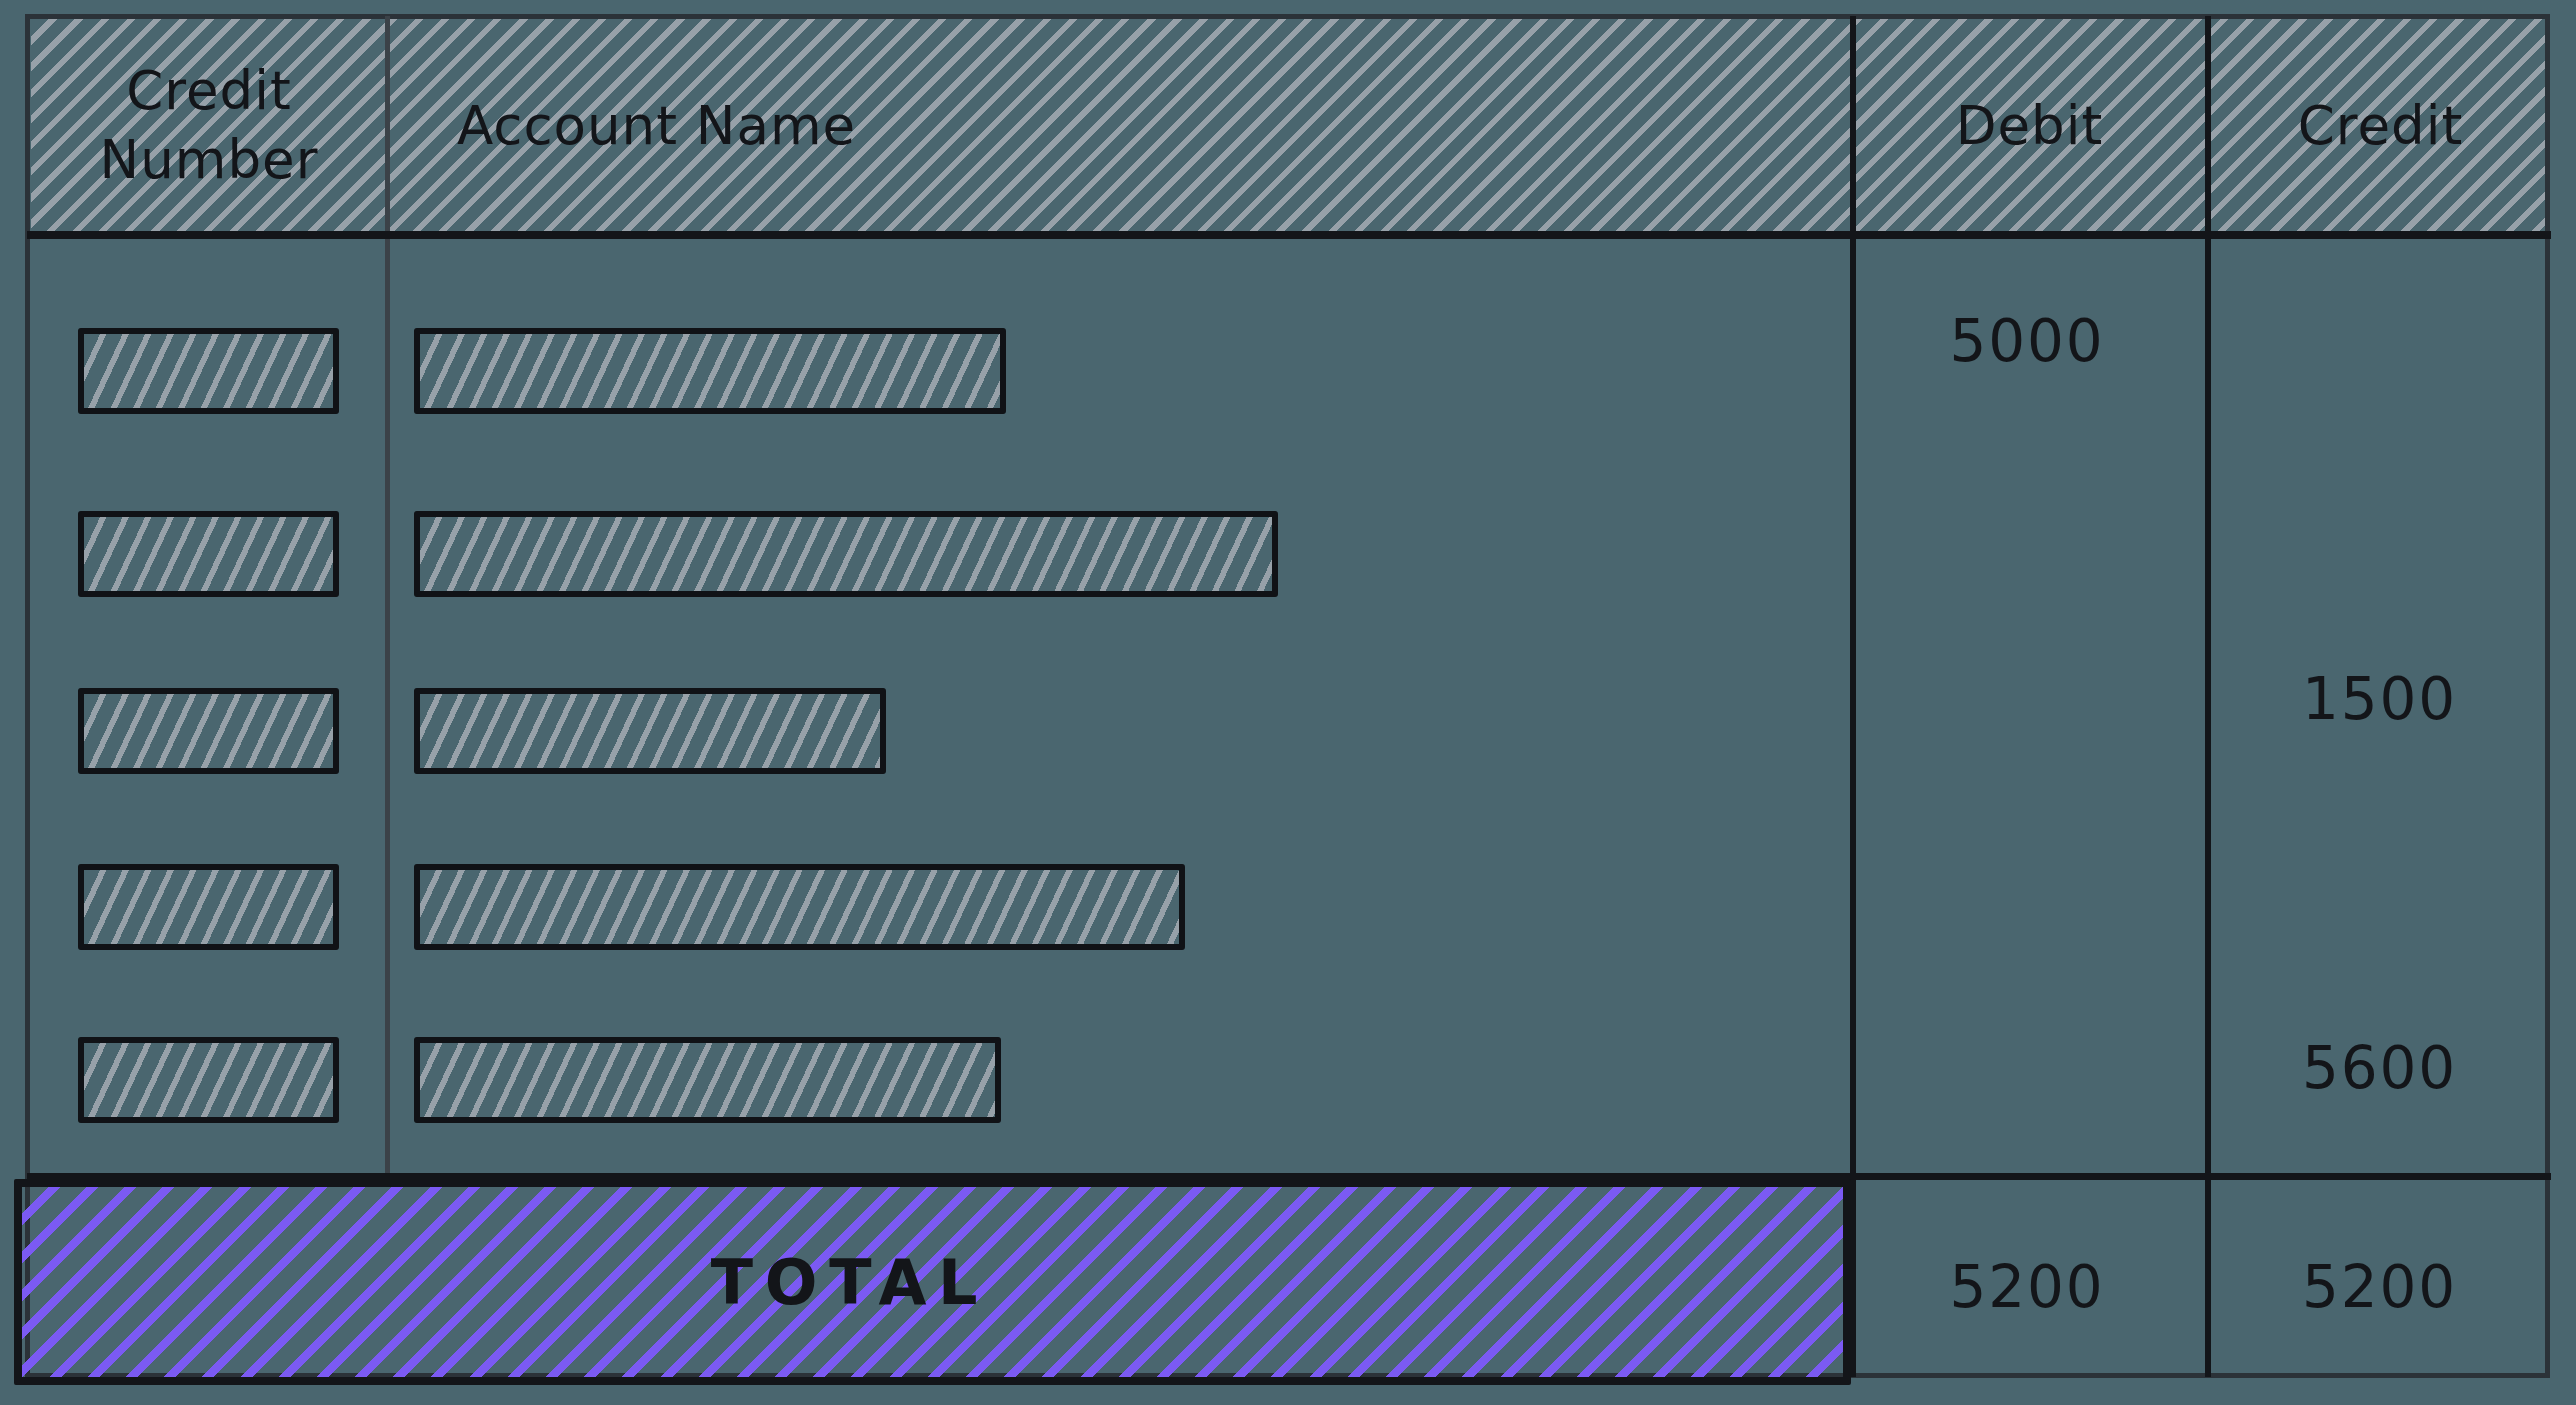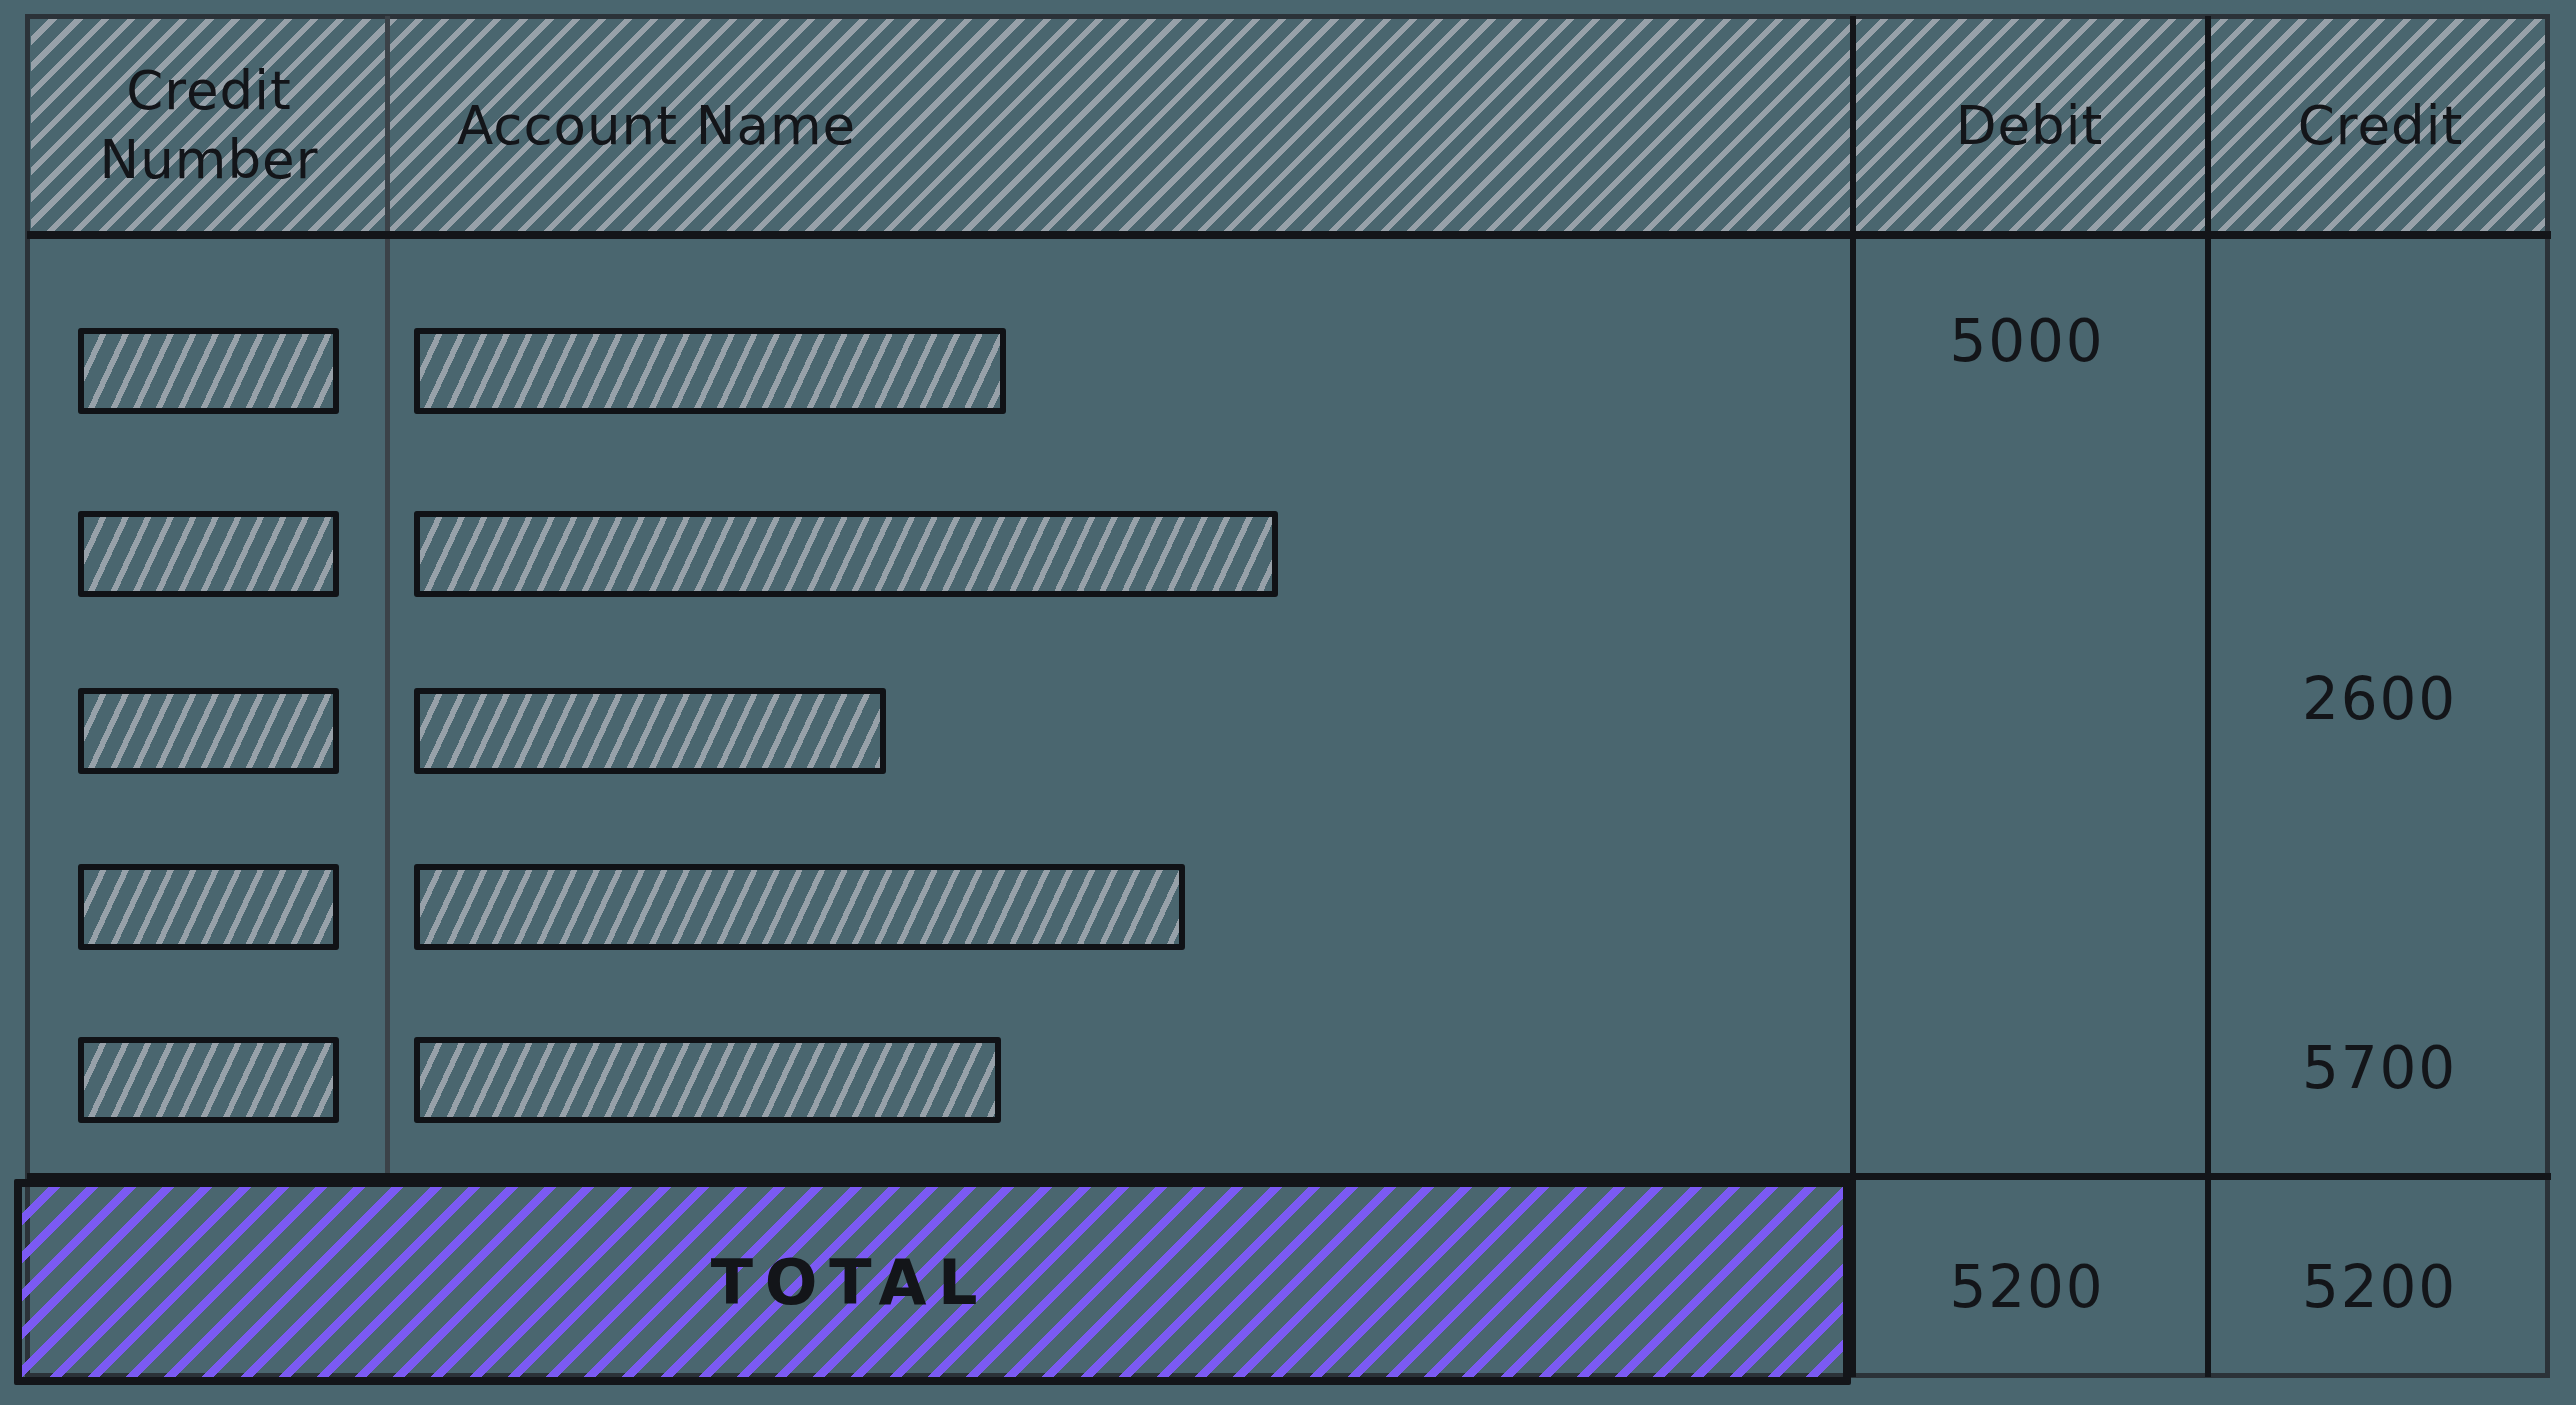--- a/index.html
+++ b/index.html
@@ -93,30 +93,30 @@
   <div class="val debit vt0">5000</div>
   <div class="val credit vt0"></div>
 
   <div class="numbox hatch-box rt1"></div>
   <div class="namebox hatch-box rt1 nw1"></div>
   <div class="val debit vt1"></div>
 
   <div class="numbox hatch-box rt2"></div>
   <div class="namebox hatch-box rt2 nw2"></div>
   <div class="val debit vt2"></div>
-  <div class="val credit vt2">2600</div>
+  <div class="val credit vt2">1500</div>
 
   <div class="numbox hatch-box rt3"></div>
   <div class="namebox hatch-box rt3 nw3"></div>
   <div class="val credit vt3"></div>
 
   <div class="numbox hatch-box rt4"></div>
   <div class="namebox hatch-box rt4 nw4"></div>
   <div class="val debit vt4"></div>
-  <div class="val credit vt4">5700</div>
+  <div class="val credit vt4">5600</div>
 
   <div class="totalbox hatch-purple"></div>
   <div class="total-label">TOTAL</div>
   <div class="val debit fv">5200</div>
   <div class="val credit fv">5200</div>
 
 </div>
 
 
 </body></html>

